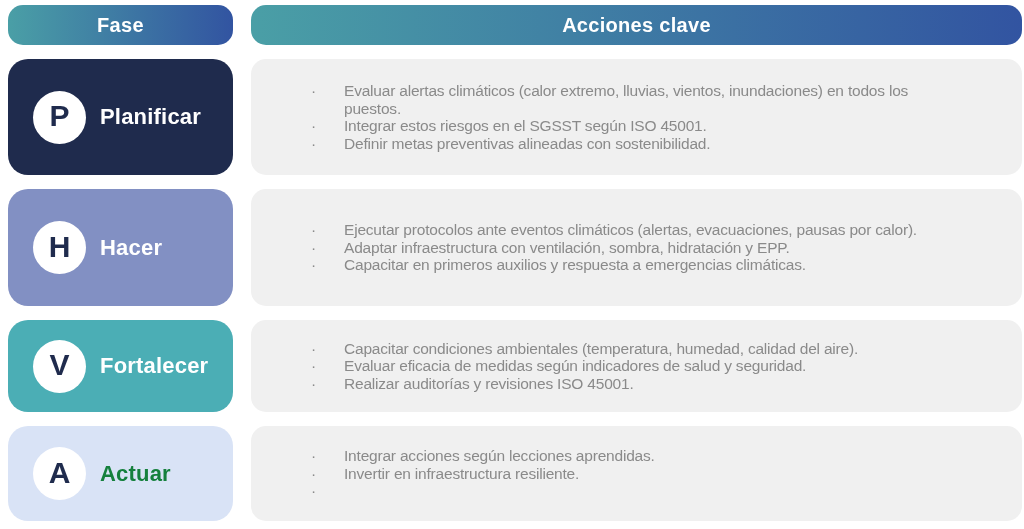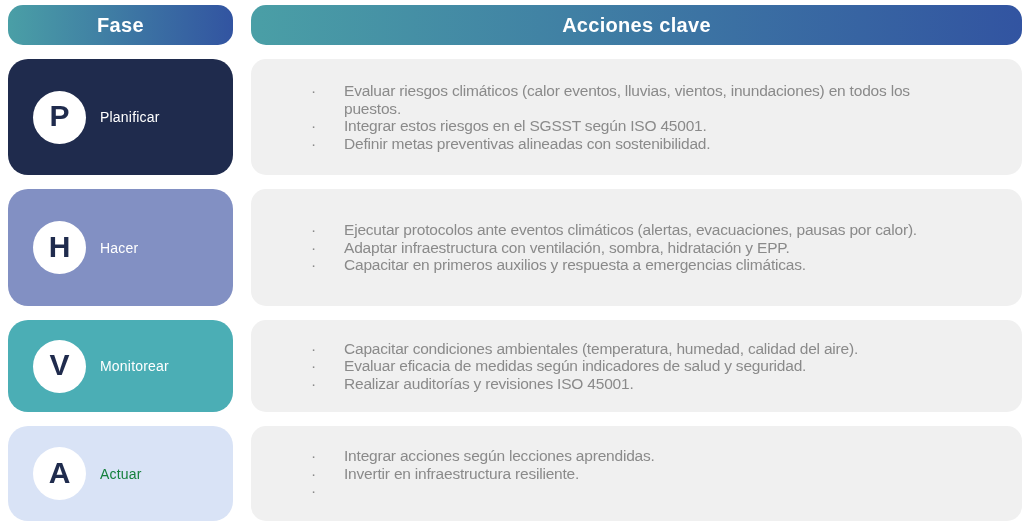--- a/index.html
+++ b/index.html
@@ -50,22 +50,22 @@
     justify-content: center;
     flex: none;
   }
   .circle span {
     font-size: 30px;
     font-weight: 800;
     line-height: 1;
     transform: translateY(-1px);
   }
   .plabel {
-    font-size: 14px;
-    font-weight: normal;
+    font-size: 22px;
+    font-weight: bold;
     letter-spacing: 0.2px;
   }
   .actions {
     border-radius: 15px;
     background: #F0F0F0;
     display: flex;
     flex-direction: column;
     justify-content: center;
     box-sizing: border-box;
     padding: 0 30px;
@@ -106,21 +106,21 @@
   <div class="phase" style="background-color: rgb(31, 43, 77);">
     <div class="circle">
       <span style="color: rgb(31, 43, 77);">P</span>
     </div>
     <div class="plabel" style="color: rgb(255, 255, 255);">Planificar</div>
   </div>
   <div class="actions">
     <ul>
       <li>
           <span class="bullet">·</span>
-          <span class="atext">Evaluar riesgos climáticos (calor eventos, lluvias, vientos, inundaciones) en todos los puestos.</span>
+          <span class="atext">Evaluar alertas climáticos (calor extremo, lluvias, vientos, inundaciones) en todos los puestos.</span>
         </li>
       <li>
           <span class="bullet">·</span>
           <span class="atext">Integrar estos riesgos en el SGSST según ISO 45001.</span>
         </li>
       <li>
           <span class="bullet">·</span>
           <span class="atext">Definir metas preventivas alineadas con sostenibilidad.</span>
         </li>
     </ul>
@@ -146,21 +146,21 @@
           <span class="bullet">·</span>
           <span class="atext">Capacitar en primeros auxilios y respuesta a emergencias climáticas.</span>
         </li>
     </ul>
   </div>
 
   <div class="phase" style="background-color: rgb(75, 174, 181);">
     <div class="circle">
       <span style="color: rgb(31, 43, 77);">V</span>
     </div>
-    <div class="plabel" style="color: rgb(255, 255, 255);">Monitorear</div>
+    <div class="plabel" style="color: rgb(255, 255, 255);">Fortalecer</div>
   </div>
   <div class="actions">
     <ul>
       <li>
           <span class="bullet">·</span>
           <span class="atext">Capacitar condiciones ambientales (temperatura, humedad, calidad del aire).</span>
         </li>
       <li>
           <span class="bullet">·</span>
           <span class="atext">Evaluar eficacia de medidas según indicadores de salud y seguridad.</span>

